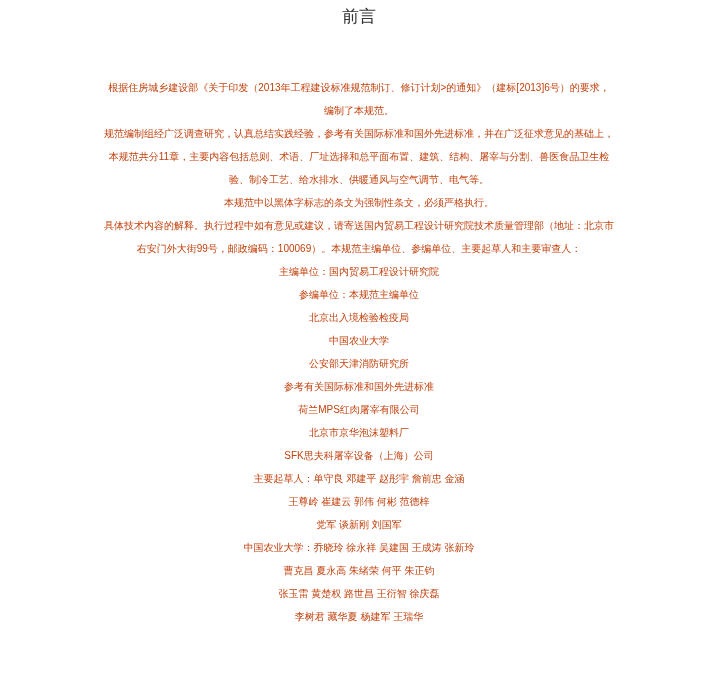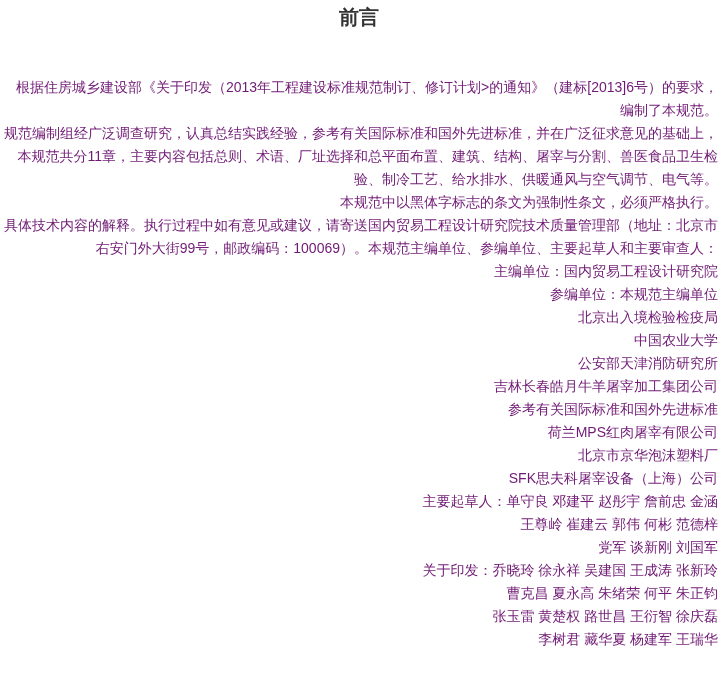--- a/index.html
+++ b/index.html
@@ -12,36 +12,36 @@
     width: 718px;
     height: 684px;
     background: #ffffff;
     overflow: hidden;
     font-family: "Liberation Sans", "DejaVu Sans", sans-serif;
     color: #333333;
   }
   .doc-title {
     padding-top: 8px;
     text-align: center;
-    font-size: 20px;
+    font-size: 17px;
     line-height: 18px;
-    font-weight: bold;
+    font-weight: normal;
     color: #333333;
   }
   .doc-body {
     margin-top: 50px;
   }
   .text-line {
-    font-size: 14px;
+    font-size: 10px;
     line-height: 23px;
     height: 23px;
     white-space: nowrap;
     overflow: hidden;
-    color: #701a75;
-    text-align: right;
+    color: #c2410c;
+    text-align: center;
   }
 </style>
 </head>
 <body>
 
 <div class="page">
   <div class="doc-title">前言</div>
   <div class="doc-body">
     <div class="text-line">根据住房城乡建设部《关于印发（2013年工程建设标准规范制订、修订计划&gt;的通知》（建标[2013]6号）的要求，</div>
     <div class="text-line">编制了本规范。</div>
@@ -49,26 +49,25 @@
     <div class="text-line">本规范共分11章，主要内容包括总则、术语、厂址选择和总平面布置、建筑、结构、屠宰与分割、兽医食品卫生检</div>
     <div class="text-line">验、制冷工艺、给水排水、供暖通风与空气调节、电气等。</div>
     <div class="text-line">本规范中以黑体字标志的条文为强制性条文，必须严格执行。</div>
     <div class="text-line">具体技术内容的解释。执行过程中如有意见或建议，请寄送国内贸易工程设计研究院技术质量管理部（地址：北京市</div>
     <div class="text-line">右安门外大街99号，邮政编码：100069）。本规范主编单位、参编单位、主要起草人和主要审查人：</div>
     <div class="text-line">主编单位：国内贸易工程设计研究院</div>
     <div class="text-line">参编单位：本规范主编单位</div>
     <div class="text-line">北京出入境检验检疫局</div>
     <div class="text-line">中国农业大学</div>
     <div class="text-line">公安部天津消防研究所</div>
-    <div class="text-line">吉林长春皓月牛羊屠宰加工集团公司</div>
     <div class="text-line">参考有关国际标准和国外先进标准</div>
     <div class="text-line">荷兰MPS红肉屠宰有限公司</div>
     <div class="text-line">北京市京华泡沫塑料厂</div>
     <div class="text-line">SFK思夫科屠宰设备（上海）公司</div>
     <div class="text-line">主要起草人：单守良 邓建平 赵彤宇 詹前忠 金涵</div>
     <div class="text-line">王尊岭 崔建云 郭伟 何彬 范德梓</div>
     <div class="text-line">党军 谈新刚 刘国军</div>
-    <div class="text-line">关于印发：乔晓玲 徐永祥 吴建国 王成涛 张新玲</div>
+    <div class="text-line">中国农业大学：乔晓玲 徐永祥 吴建国 王成涛 张新玲</div>
     <div class="text-line">曹克昌 夏永高 朱绪荣 何平 朱正钧</div>
     <div class="text-line">张玉雷 黄楚权 路世昌 王衍智 徐庆磊</div>
     <div class="text-line">李树君 藏华夏 杨建军 王瑞华</div>
   </div>
 </div>
 
 </body></html>

